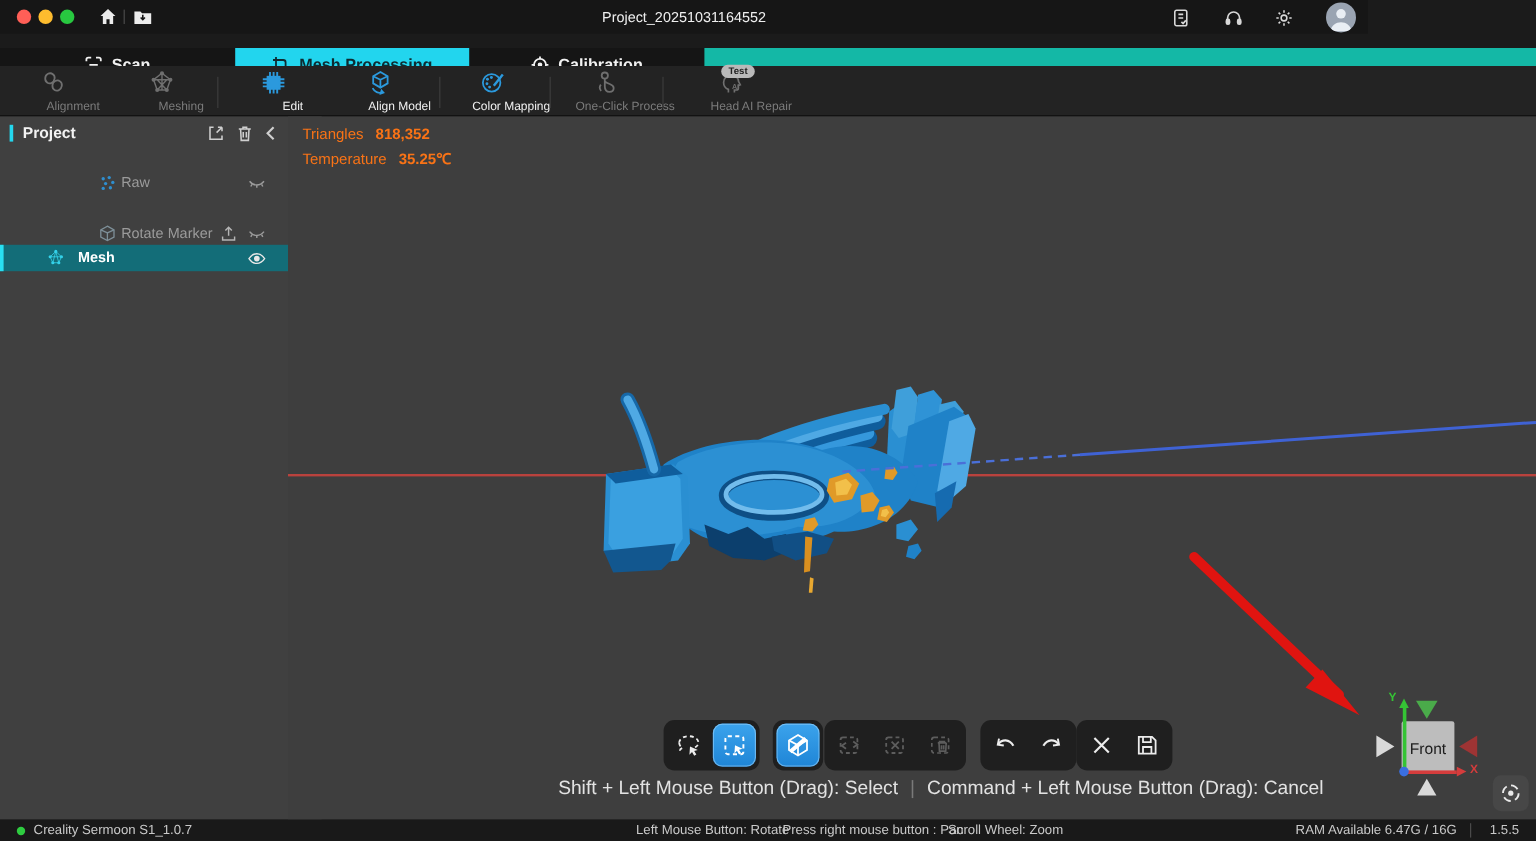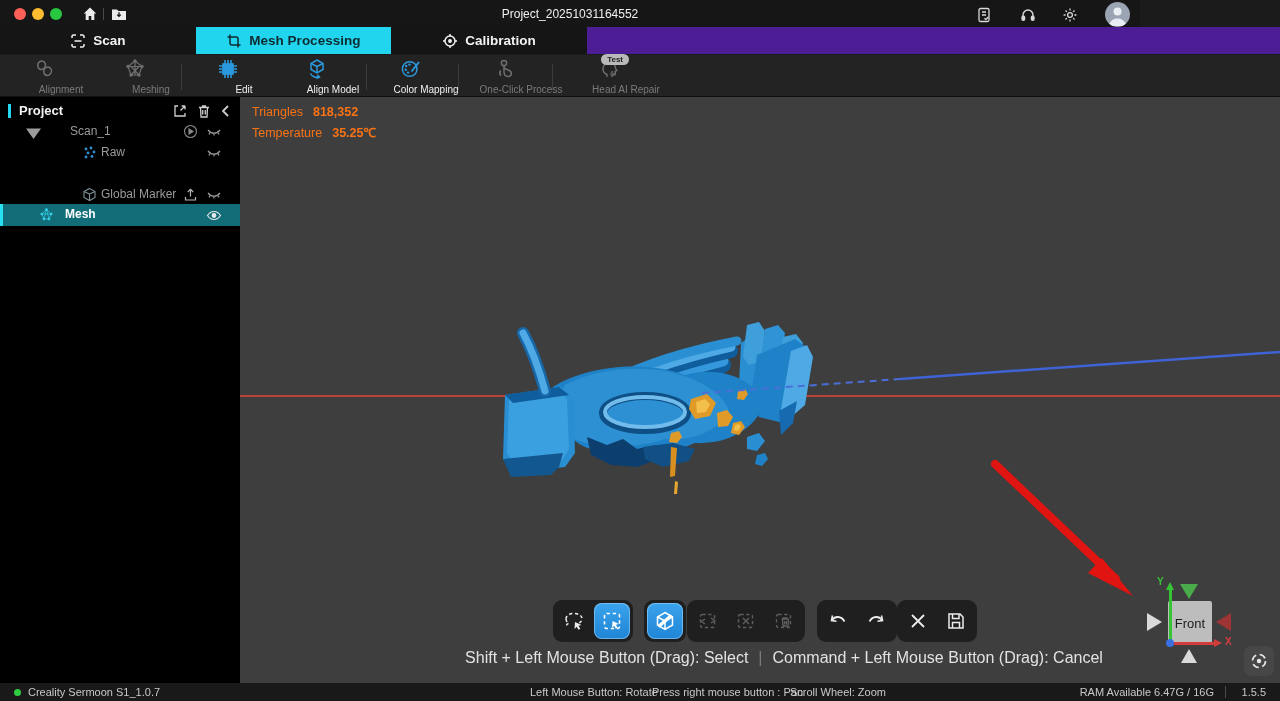--- a/index.html
+++ b/index.html
@@ -12,21 +12,21 @@
   #titlebar { left:0; top:0; width:1140px; height:28px; background:#161616; }
   .traffic { width:12px; height:12px; border-radius:50%; top:8px; }
   #tl-close { left:14px; background:#ff5f57; }
   #tl-min { left:32px; background:#febc2e; }
   #tl-max { left:50px; background:#28c840; }
   .tb-ic { top:5px; width:18px; height:18px; color:#e8e8e8; }
   #win-title { left:0; right:0; top:7px; text-align:center; color:#efefef; font-size:12px; }
   #avatar { right:10px; top:2px; width:25px; height:25px; border-radius:50%; background:#9aa4b2; overflow:hidden; }
 
   
-  #tabrow { left:0; top:27px; width:1280px; height:27px; background:#4c1d95; }
+  #tabrow { left:0; top:40px; width:1280px; height:27px; background:#14b8a6; }
   #tabrow-left { left:0; top:0; width:587px; height:27px; background:#151515; display:flex; }
   .tab { width:195.6px; height:27px; display:flex; align-items:center; justify-content:center;
     gap:7px; color:#f2f2f2; font-size:13.5px; font-weight:bold; cursor:default; }
   .tab.active { background:#22d5ee; color:#0d2b31; }
   .tab svg { flex:0 0 auto; }
   .pill { border-radius:11px; background:#24d7ee; color:#103035; font-weight:bold;
     display:flex; align-items:center; justify-content:center; gap:5px; font-size:11.5px; }
   #export-btn { right:58px; top:33px; width:94px; height:19px; }
   #share-btn { right:26px; top:33px; width:25px; height:19px; }
 
@@ -35,21 +35,21 @@
     border-bottom:1px solid #101010; }
   .rb-item { top:2px; width:88px; height:38px; display:flex; flex-direction:column;
     align-items:center; justify-content:space-between; padding:1px 0 0; }
   .rb-item .lbl { font-size:10px; color:#f0f0f0; white-space:nowrap;margin-left:32px; }
   .rb-item.dis .lbl { color:#7b7b7b; }
   .rb-sep { top:9px; width:1px; height:26px; background:#3c3c3c; }
   .test-badge { position:absolute; right:-8px; top:-4px; background:#b9b9b9; color:#222;
     font-size:8px; font-weight:bold; border-radius:7px; padding:1px 6px; }
 
   
-  #sidebar { left:0; top:97px; width:268px; height:586px; background:#000000; }
+  #sidebar { left:0; top:97px; width:268px; height:586px; background:#404040; }
   #sb-head { left:0; top:3px; width:240px; height:22px; }
   #sb-accent { left:8px; top:4px; width:3px; height:14px; background:#24d7ee; }
   #sb-title { left:19px; top:3px; color:#f2f2f2; font-size:13px; font-weight:bold; }
   .sb-hic { top:3px; width:16px; height:16px; color:#cfcfcf; cursor:pointer; }
   .row { left:0; width:240px; height:21px; }
   .row .nm { position:absolute; top:3px; font-size:12px; color:#9b9b9b; }
   .row.sel { background:#136d78; border-left:3px solid #29e0f2; }
   .row.sel .nm { color:#fff; font-weight:bold; }
   .r-ic { position:absolute; width:15px; height:15px; top:3px; }
   .eye { position:absolute; right:18px; top:3px; width:16px; height:15px; color:#9b9b9b; }
@@ -285,34 +285,20 @@
             <path d="M3 4.5h10M6.5 4.5V3h3v1.5M4.5 4.5 5 14h6l.5-9.5M6.7 7v4.5M9.3 7v4.5"></path>
           </svg>
       </div>
       <div class="abs sb-hic" style="right:6px">
         <svg viewBox="0 0 16 16" fill="none" stroke="#cfcfcf" stroke-width="1.8">
             <path d="m10 3-5 5 5 5"></path>
           </svg>
       </div>
     </div>
 
-    <div class="abs row" style="top:24px">
-      <svg class="r-ic" style="left:26px;top:6px" width="10" height="8" viewBox="0 0 10 8">
-          <path d="M0 0h10L5 7z" fill="#9b9b9b"></path>
-        </svg>
-      <span class="nm" style="left:70px">Scan_1</span>
-      <svg class="r-ic" style="right:42px" viewBox="0 0 15 15" fill="none" stroke="#8a8a8a" stroke-width="1.1">
-          <circle cx="7.5" cy="7.5" r="6"></circle>
-          <path d="M6 5l4 2.5L6 10z" fill="#8a8a8a"></path>
-        </svg>
-      <svg class="eye" viewBox="0 0 16 15" fill="none" stroke="#9b9b9b" stroke-width="1.2">
-          <path d="M2 6c1.8 2.2 4 3.2 6 3.2S12.2 8.2 14 6"></path>
-          <path d="M4 8.6 3 10.4M8 9.4v2M12 8.6l1 1.8"></path>
-        </svg>
-    </div>
 
     <div class="abs row" style="top:45px">
       <svg class="r-ic" style="left:82px" viewBox="0 0 15 15">
           <g fill="#2e8fd0">
             <circle cx="4" cy="4" r="1.4"></circle>
             <circle cx="9" cy="3" r="1.4"></circle>
             <circle cx="12" cy="7" r="1.4"></circle>
             <circle cx="6" cy="8" r="1.4"></circle>
             <circle cx="4" cy="12" r="1.4"></circle>
             <circle cx="10" cy="11.5" r="1.4"></circle>
@@ -324,21 +310,21 @@
           <path d="M4 8.6 3 10.4M8 9.4v2M12 8.6l1 1.8"></path>
         </svg>
     </div>
 
 
     <div class="abs row" style="top:87px">
       <svg class="r-ic" style="left:82px" viewBox="0 0 15 15" fill="none" stroke="#7d8f98" stroke-width="1.1">
           <path d="M7.5 1.5 13 4.5v6l-5.5 3-5.5-3v-6z"></path>
           <path d="M7.5 7 13 4.5M7.5 7 2 4.5M7.5 7v6.5"></path>
         </svg>
-      <span class="nm" style="left:101px">Global Marker</span>
+      <span class="nm" style="left:101px">Rotate Marker</span>
       <svg class="r-ic" style="right:42px" viewBox="0 0 15 15" fill="none" stroke="#b5b5b5" stroke-width="1.2">
           <path d="M2.5 10v3h10v-3"></path>
           <path d="M7.5 2.5v7M4.8 5 7.5 2.3 10.2 5"></path>
         </svg>
       <svg class="eye" viewBox="0 0 16 15" fill="none" stroke="#9b9b9b" stroke-width="1.2">
           <path d="M2 6c1.8 2.2 4 3.2 6 3.2S12.2 8.2 14 6"></path>
           <path d="M4 8.6 3 10.4M8 9.4v2M12 8.6l1 1.8"></path>
         </svg>
     </div>
 

